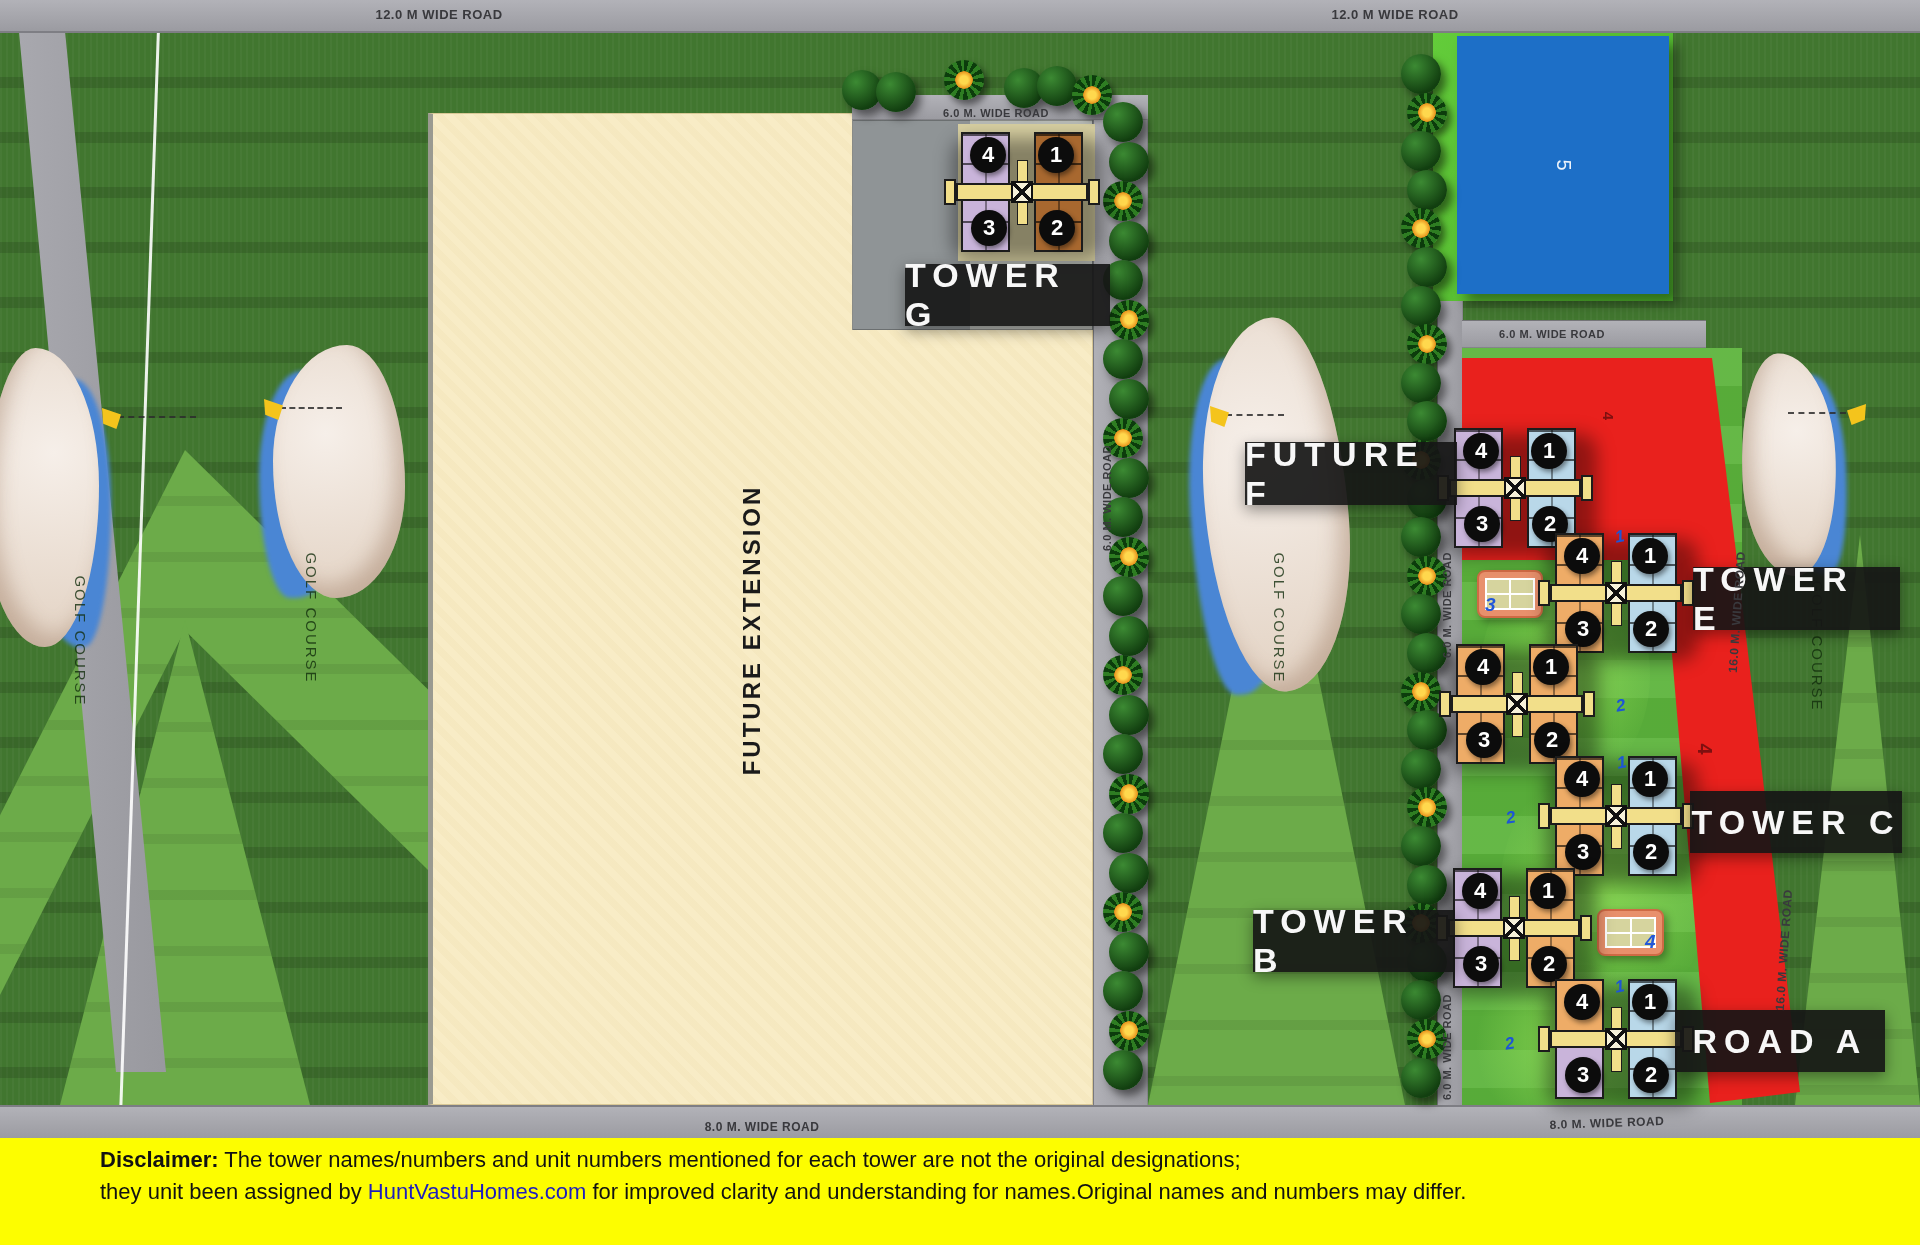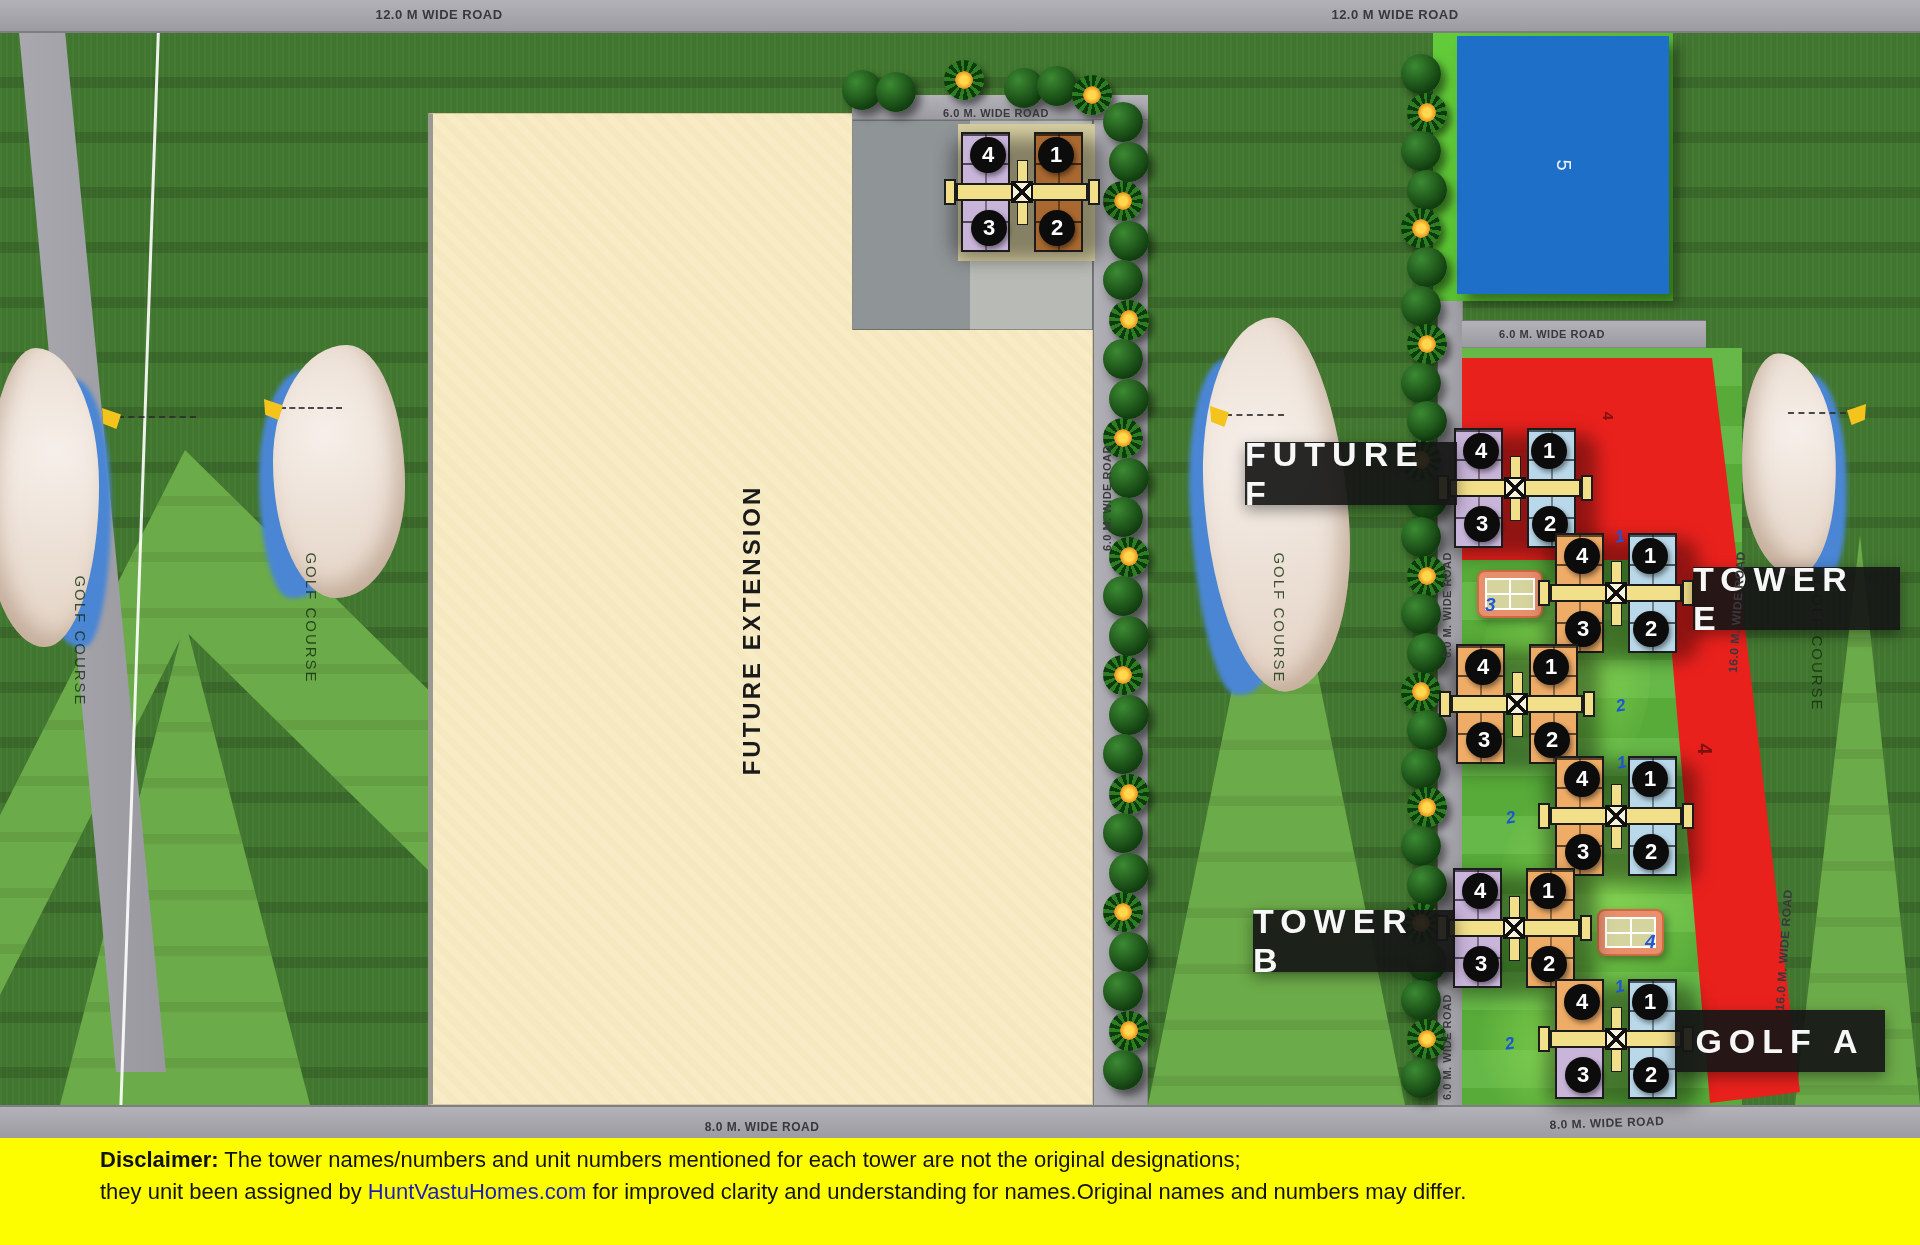--- a/index.html
+++ b/index.html
@@ -292,20 +292,21 @@
       <div class="cap cl"></div>
       <div class="cap cr"></div>
       <div class="stub su"></div>
       <div class="stub sd"></div>
       <div class="core"></div>
     </div>
     <div class="ucircle" style="left: 970px; top: 137px;">4</div>
     <div class="ucircle" style="left: 1038px; top: 137px;">1</div>
     <div class="ucircle" style="left: 971px; top: 210px;">3</div>
     <div class="ucircle" style="left: 1039px; top: 210px;">2</div>
+    <div class="tlabel" style="left: 905px; top: 264px; width: 205px; height: 62px;">TOWER G</div>
     <div class="bldg" style="left: 1435px; top: 418px;">
       <div class="bshadow"></div>
       <div class="wing l" style="background-color: rgb(201, 180, 218);"></div>
       <div class="wing r" style="background-color: rgb(185, 216, 233);"></div>
       <div class="corr"></div>
       <div class="cap cl"></div>
       <div class="cap cr"></div>
       <div class="stub su"></div>
       <div class="stub sd"></div>
       <div class="core"></div>
@@ -354,20 +355,21 @@
       <div class="cap cl"></div>
       <div class="cap cr"></div>
       <div class="stub su"></div>
       <div class="stub sd"></div>
       <div class="core"></div>
     </div>
     <div class="ucircle" style="left: 1564px; top: 761px;">4</div>
     <div class="ucircle" style="left: 1632px; top: 761px;">1</div>
     <div class="ucircle" style="left: 1565px; top: 834px;">3</div>
     <div class="ucircle" style="left: 1633px; top: 834px;">2</div>
+    <div class="tlabel" style="left: 1690px; top: 791px; width: 212px; height: 62px;">TOWER C</div>
     <div class="bldg" style="left: 1434px; top: 858px;">
       <div class="bshadow"></div>
       <div class="wing l" style="background-color: rgb(201, 180, 218);"></div>
       <div class="wing r" style="background-color: rgb(238, 172, 103);"></div>
       <div class="corr"></div>
       <div class="cap cl"></div>
       <div class="cap cr"></div>
       <div class="stub su"></div>
       <div class="stub sd"></div>
       <div class="core"></div>
@@ -385,21 +387,21 @@
       <div class="cap cl"></div>
       <div class="cap cr"></div>
       <div class="stub su"></div>
       <div class="stub sd"></div>
       <div class="core"></div>
     </div>
     <div class="ucircle" style="left: 1564px; top: 984px;">4</div>
     <div class="ucircle" style="left: 1632px; top: 984px;">1</div>
     <div class="ucircle" style="left: 1565px; top: 1057px;">3</div>
     <div class="ucircle" style="left: 1633px; top: 1057px;">2</div>
-    <div class="tlabel" style="left: 1675px; top: 1010px; width: 210px; height: 62px;">GOLF A</div>
+    <div class="tlabel" style="left: 1675px; top: 1010px; width: 210px; height: 62px;">ROAD A</div>
     <div class="lawnnum" style="left: 1615px; top: 527px;">1</div>
     <div class="lawnnum" style="left: 1616px; top: 696px;">2</div>
     <div class="lawnnum" style="left: 1617px; top: 753px;">1</div>
     <div class="lawnnum" style="left: 1506px; top: 808px;">2</div>
     <div class="lawnnum" style="left: 1615px; top: 977px;">1</div>
     <div class="lawnnum" style="left: 1505px; top: 1034px;">2</div>
     <div class="rednum" style="left: 1704px; top: 749px;">
       <span style="font-size: 20px;">4</span>
     </div>
     <div class="rednum" style="left: 1608px; top: 416px;">

